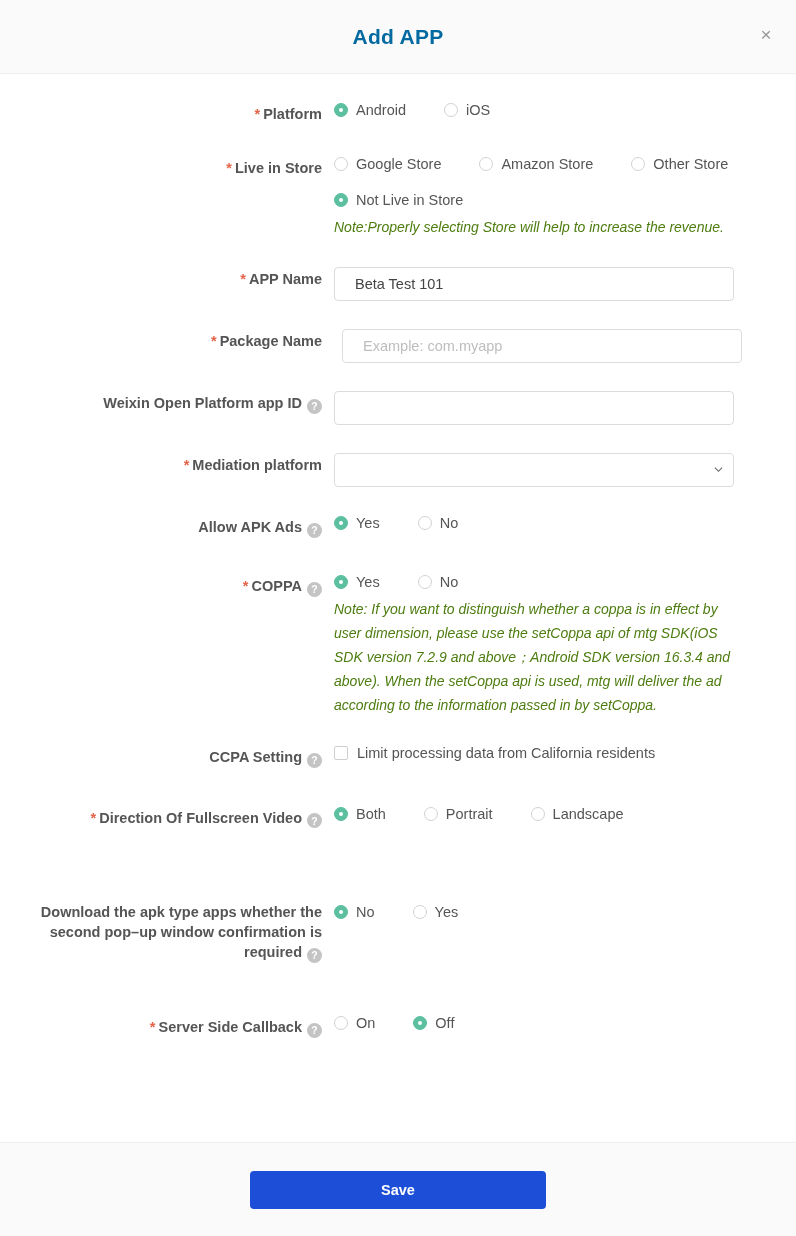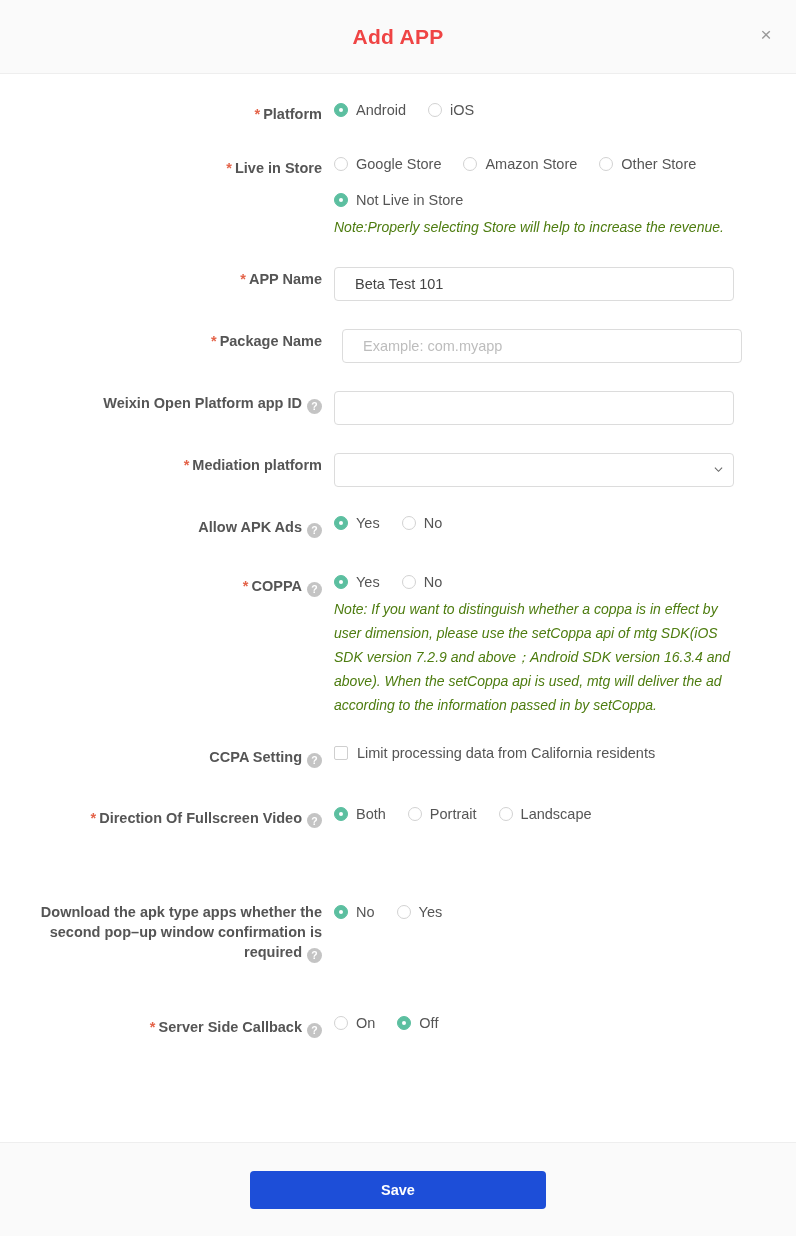--- a/index.html
+++ b/index.html
@@ -26,21 +26,21 @@
     border-bottom: 1px solid #eeeeee;
     display: flex;
     align-items: center;
     justify-content: center;
     position: relative;
     flex: 0 0 auto;
   }
   .modal-title {
     font-size: 21px;
     font-weight: bold;
-    color: #ef4444;
+    color: #0369a1;
     letter-spacing: 0.3px;
   }
   .close-btn {
     position: absolute;
     right: 16px;
     top: 20px;
     width: 28px;
     height: 28px;
     display: flex;
     align-items: center;
@@ -82,21 +82,21 @@
   .form-control {
     flex: 1 1 auto;
     min-height: 20px;
     padding-top: 2px;
   }
   
   .radio-group {
     display: flex;
     align-items: center;
     flex-wrap: wrap;
-    gap: 0px;
+    gap: 16px;
   }
   .radio-item {
     display: flex;
     align-items: center;
     margin-right: 22px;
     cursor: pointer;
     white-space: nowrap;
   }
   .radio-item:last-child { margin-right: 0; }
   .radio-dot {

